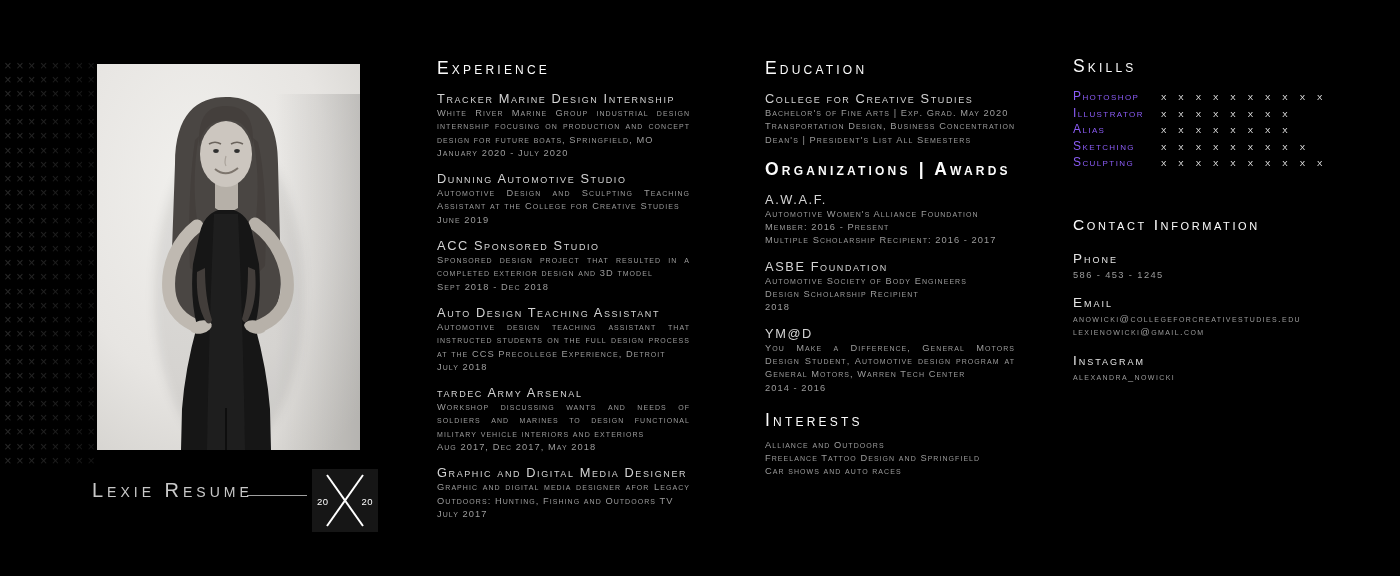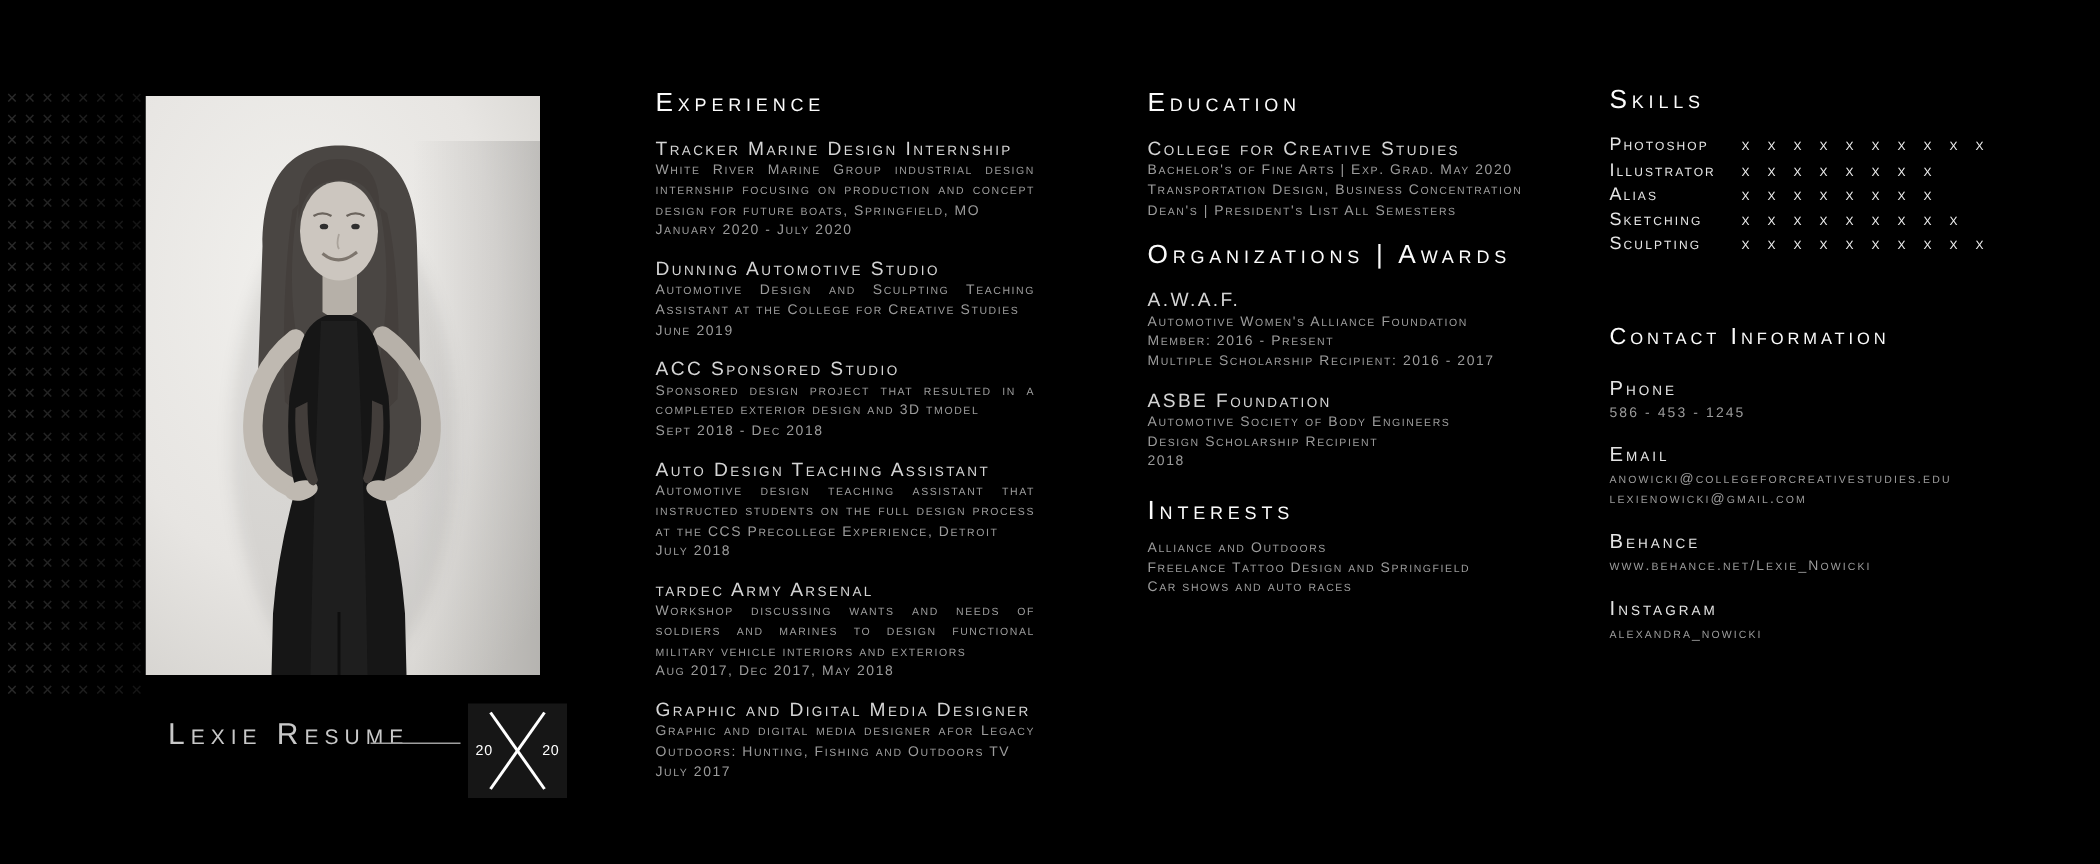--- a/index.html
+++ b/index.html
@@ -10,41 +10,41 @@
     font-variant:small-caps;
   }
   
   .pattern { position:absolute; left:2px; top:56px; }
   .pattern-row { height:14.1px; white-space:nowrap; }
   .pattern-cell { display:inline-block; width:11.9px; font-size:12.5px; line-height:14.1px; text-align:center; font-variant:normal; }
   
   .photo { position:absolute; left:97px; top:64px; width:263px; height:386px; }
   .photo svg { display:block; width:100%; height:100%; }
   
-  .footer-name { position:absolute; left:112px; top:479px; font-size:20px; letter-spacing:4px; color:#c8c8c8; }
+  .footer-name { position:absolute; left:92px; top:479px; font-size:20px; letter-spacing:4px; color:#c8c8c8; }
   .footer-line { position:absolute; left:247px; top:495px; width:60px; height:1px; background:#9f9f9f; }
   .logo { position:absolute; left:312px; top:469px; width:66px; height:63px; background:#161616; }
   .logo svg { position:absolute; left:0; top:0; }
   .logo-20 { position:absolute; top:50%; transform:translateY(-50%); font-size:9.5px; color:#ffffff; letter-spacing:0.5px; }
   .logo-20.left { left:5px; } .logo-20.right { right:5px; }
   
   .col { position:absolute; }
   .col-exp  { left:437px; top:57px; width:253px; }
   .col-mid  { left:765px; top:57px; width:250px; }
   .col-right{ left:1073px; top:55px; width:312px; }
   .h1 { font-size:17.5px; font-weight:400; letter-spacing:3.2px; color:#fbfbfb; line-height:22px; margin-bottom:12px; }
-  .h1.orgs { margin-top:8px; }
+  .h1.orgs { margin-top:8px;font-weight:bold; }
   .h1.interests { margin-top:14px; margin-bottom:8px; }
   .entry { margin-bottom:11px; }
   .entry-title { font-size:12.8px; color:#d4d4d4; letter-spacing:1.6px; line-height:16px; font-weight:400; }
   .entry-desc { font-size:9.3px; color:#9c9c9c; letter-spacing:1.05px; line-height:13.3px; text-align:justify; text-align-last:left; font-weight:400; }
   .entry-line, .entry-date { font-size:9.3px; color:#9c9c9c; letter-spacing:1.05px; line-height:13.3px; font-weight:400; }
   
   .skill-row { display:flex; height:16.5px; align-items:baseline; }
-  .skill-label { flex:0 0 88px; font-size:12px; color:#e5e5e5; letter-spacing:1.4px; }
+  .skill-label { flex:0 0 88px; font-size:12px; color:#8b5cf6; letter-spacing:1.4px; }
   .skill-marks { font-size:11px; color:#efefef; letter-spacing:12px; white-space:nowrap; }
   
   .contact-block { margin-top:42px; }
   .contact-heading { font-size:15.5px; letter-spacing:2.6px; margin-bottom:14px; }
   .c-entry { margin-bottom:13px; }
   .c-label { font-size:13.5px; color:#e3e3e3; letter-spacing:2px; line-height:18px; margin-bottom:1px; font-weight:400; }
   .c-line { font-size:9.3px; color:#9c9c9c; letter-spacing:1.4px; line-height:12.9px; }
 </style>
 </head>
 <body>
@@ -199,20 +199,25 @@
           <div class="entry-line">Automotive Women's Alliance Foundation</div>
           <div class="entry-line">Member: 2016 - Present</div>
           <div class="entry-line">Multiple Scholarship Recipient: 2016 - 2017</div>
         </div>
         <div class="entry">
           <div class="entry-title">ASBE Foundation</div>
           <div class="entry-line">Automotive Society of Body Engineers</div>
           <div class="entry-line">Design Scholarship Recipient</div>
           <div class="entry-line">2018</div>
         </div>
+        <div class="entry">
+          <div class="entry-title">YM@D</div>
+          <p class="entry-desc">You Make a Difference, General Motors Design Student, Automotive design program at General Motors, Warren Tech Center</p>
+          <div class="entry-line">2014 - 2016</div>
+        </div>
       </div>
     <h2 class="h1 interests">Interests</h2>
     <div>
         <div class="entry-line">Alliance and Outdoors</div>
         <div class="entry-line">Freelance Tattoo Design and Springfield</div>
         <div class="entry-line">Car shows and auto races</div>
       </div>
   </div>
 
   <div class="col col-right">
@@ -245,24 +250,20 @@
           <div class="c-entry">
             <div class="c-label">Phone</div>
             <div class="c-line">586 - 453 - 1245</div>
           </div>
           <div class="c-entry">
             <div class="c-label">Email</div>
             <div class="c-line">anowicki@collegeforcreativestudies.edu</div>
             <div class="c-line">lexienowicki@gmail.com</div>
           </div>
           <div class="c-entry">
-            <div class="c-label">Behance</div>
-            <div class="c-line">www.behance.net/Lexie_Nowicki</div>
-          </div>
-          <div class="c-entry">
             <div class="c-label">Instagram</div>
             <div class="c-line">alexandra_nowicki</div>
           </div>
         </div>
     </div>
   </div>
 
 </div>
 
 </body></html>

